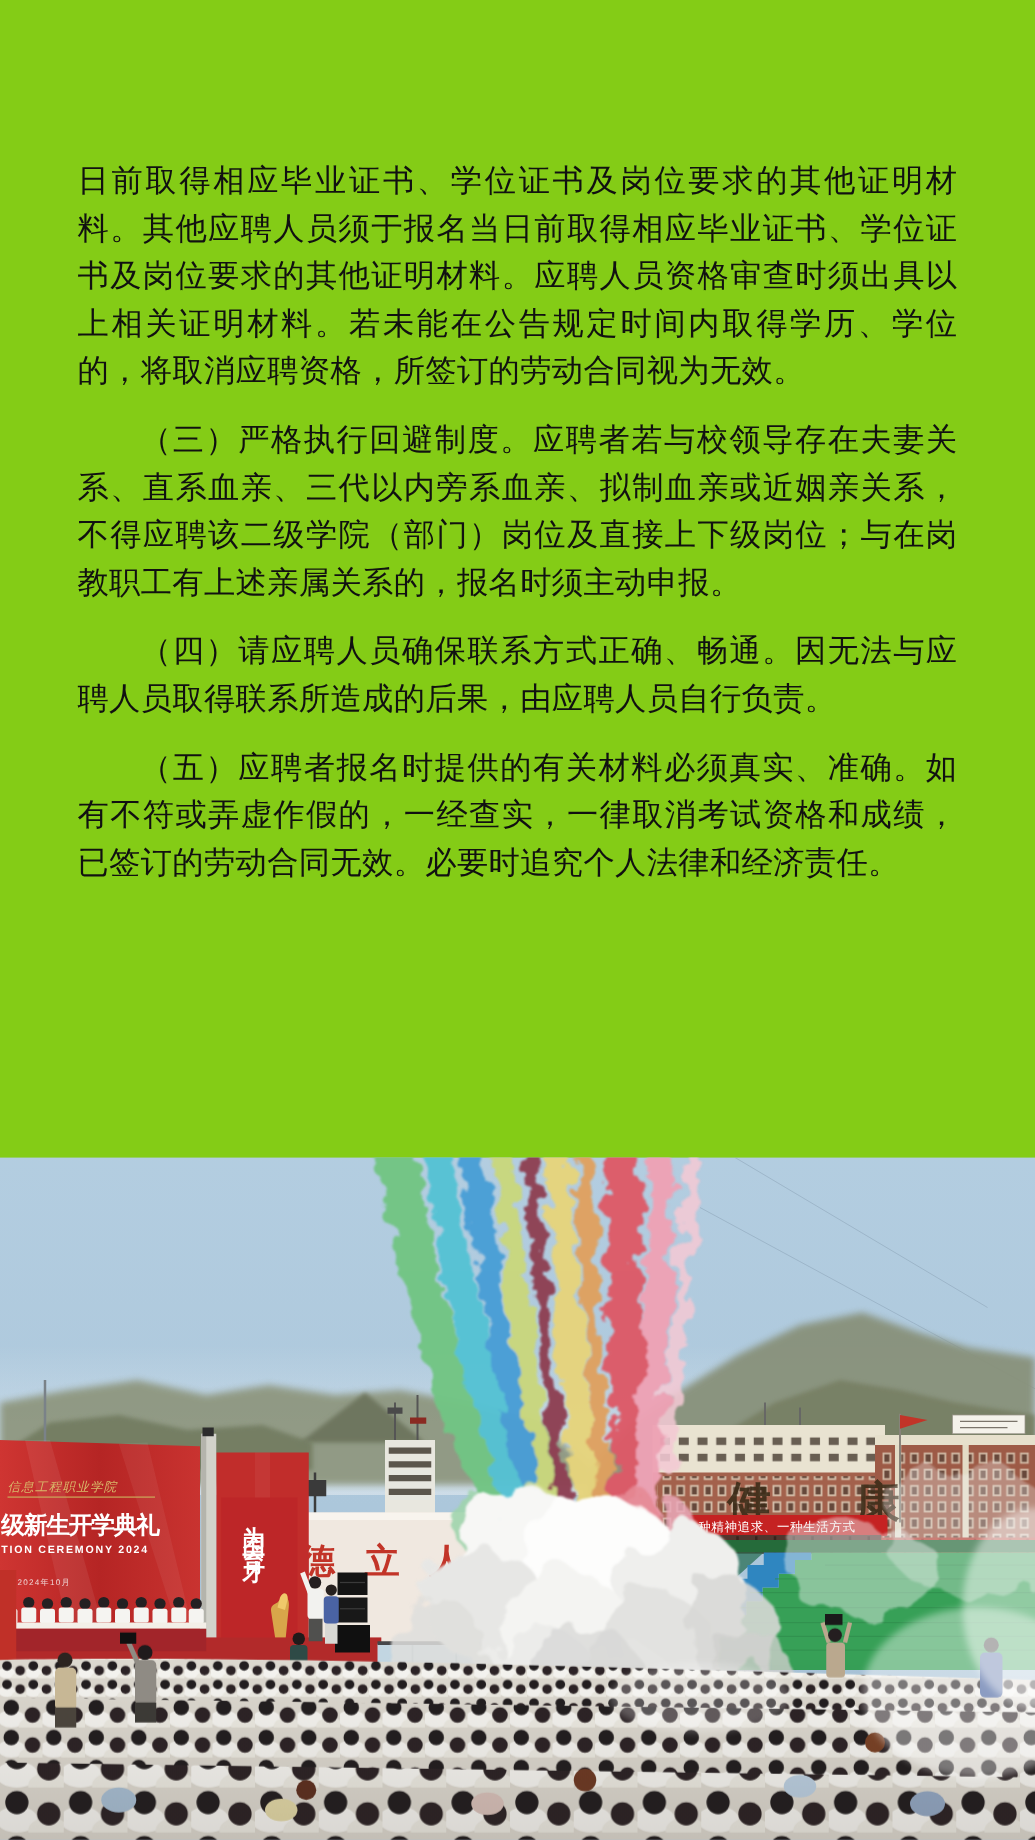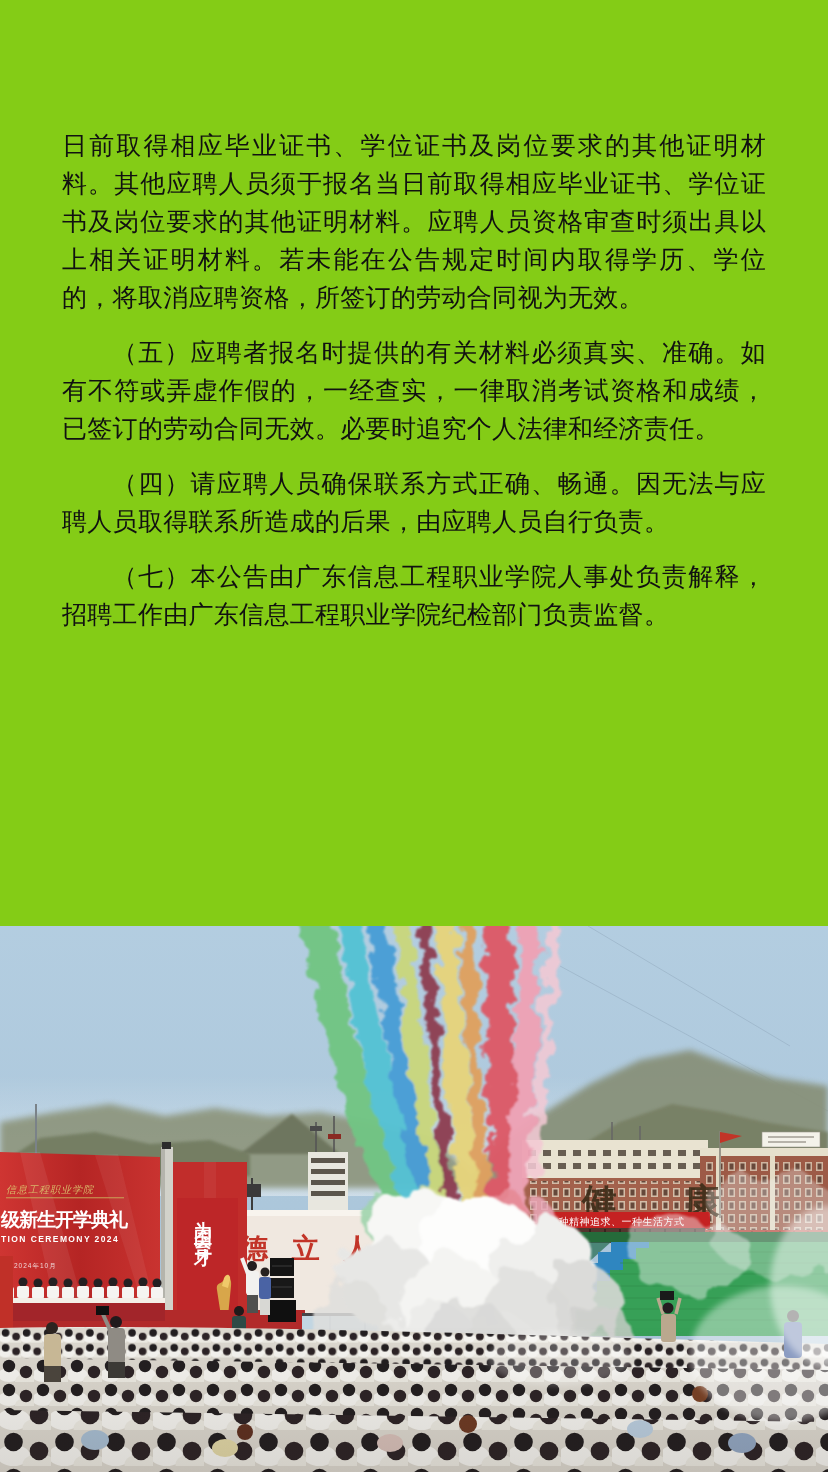--- a/index.html
+++ b/index.html
@@ -13,23 +13,23 @@
   .photo{position:absolute;top:926px;left:0;width:828px;height:546px;margin:0;}
   .photo svg{display:block;width:828px;height:546px;}
 </style>
 </head>
 <body>
 
 <div class="page">
 
   <main class="article">
     <p>日前取得相应毕业证书、学位证书及岗位要求的其他证明材料。其他应聘人员须于报名当日前取得相应毕业证书、学位证书及岗位要求的其他证明材料。应聘人员资格审查时须出具以上相关证明材料。若未能在公告规定时间内取得学历、学位的，将取消应聘资格，所签订的劳动合同视为无效。</p>
+    <p class="indent">（三）严格执行回避制度。应聘者若与校领导存在夫妻关系、直系血亲、三代以内旁系血亲、拟制血亲或近姻亲关系，不得应聘该二级学院（部门）岗位及直接上下级岗位；与在岗教职工有上述亲属关系的，报名时须主动申报。</p>
+    <p class="indent">（四）请应聘人员确保联系方式正确、畅通。因无法与应聘人员取得联系所造成的后果，由应聘人员自行负责。</p>
     <p class="indent">（五）应聘者报名时提供的有关材料必须真实、准确。如有不符或弄虚作假的，一经查实，一律取消考试资格和成绩，已签订的劳动合同无效。必要时追究个人法律和经济责任。</p>
-    <p class="indent">（四）请应聘人员确保联系方式正确、畅通。因无法与应聘人员取得联系所造成的后果，由应聘人员自行负责。</p>
-    <p class="indent">（七）本公告由广东信息工程职业学院人事处负责解释，招聘工作由广东信息工程职业学院纪检部门负责监督。</p>
   </main>
 
   <figure class="photo">
     <svg viewBox="0 0 828 546" xmlns="http://www.w3.org/2000/svg">
       <defs>
         <linearGradient id="skyg" x1="0" y1="0" x2="0" y2="1">
           <stop offset="0" stop-color="#b4cee1"></stop>
             <stop offset="1" stop-color="#a4c0d5"></stop>
         </linearGradient>
         <linearGradient id="hazeg" x1="0" y1="0" x2="0" y2="1">

